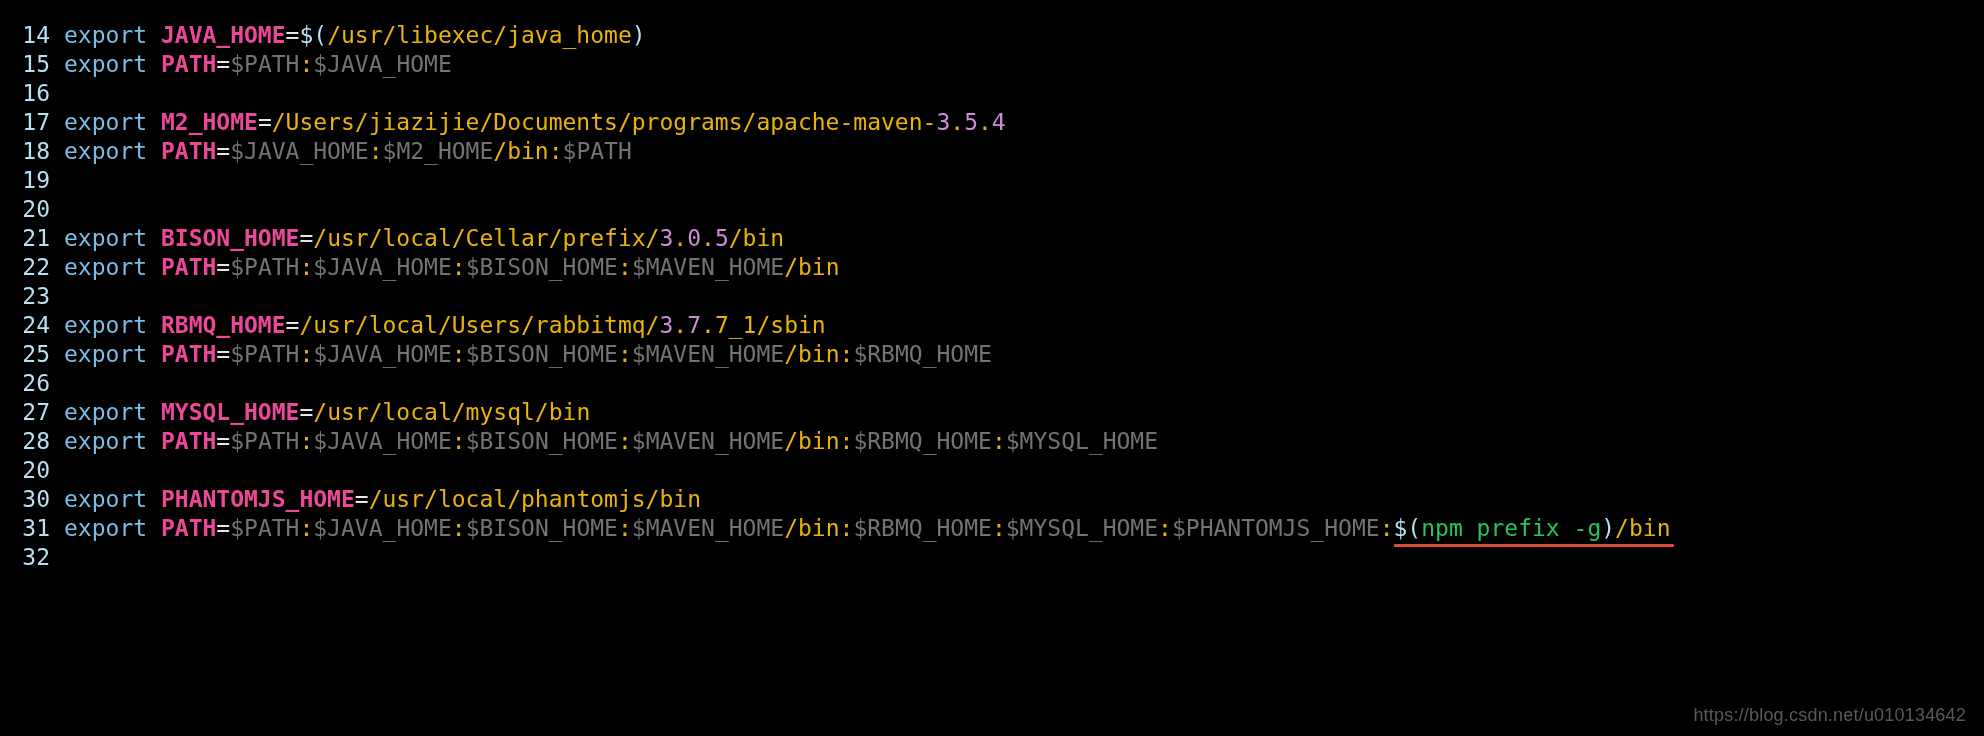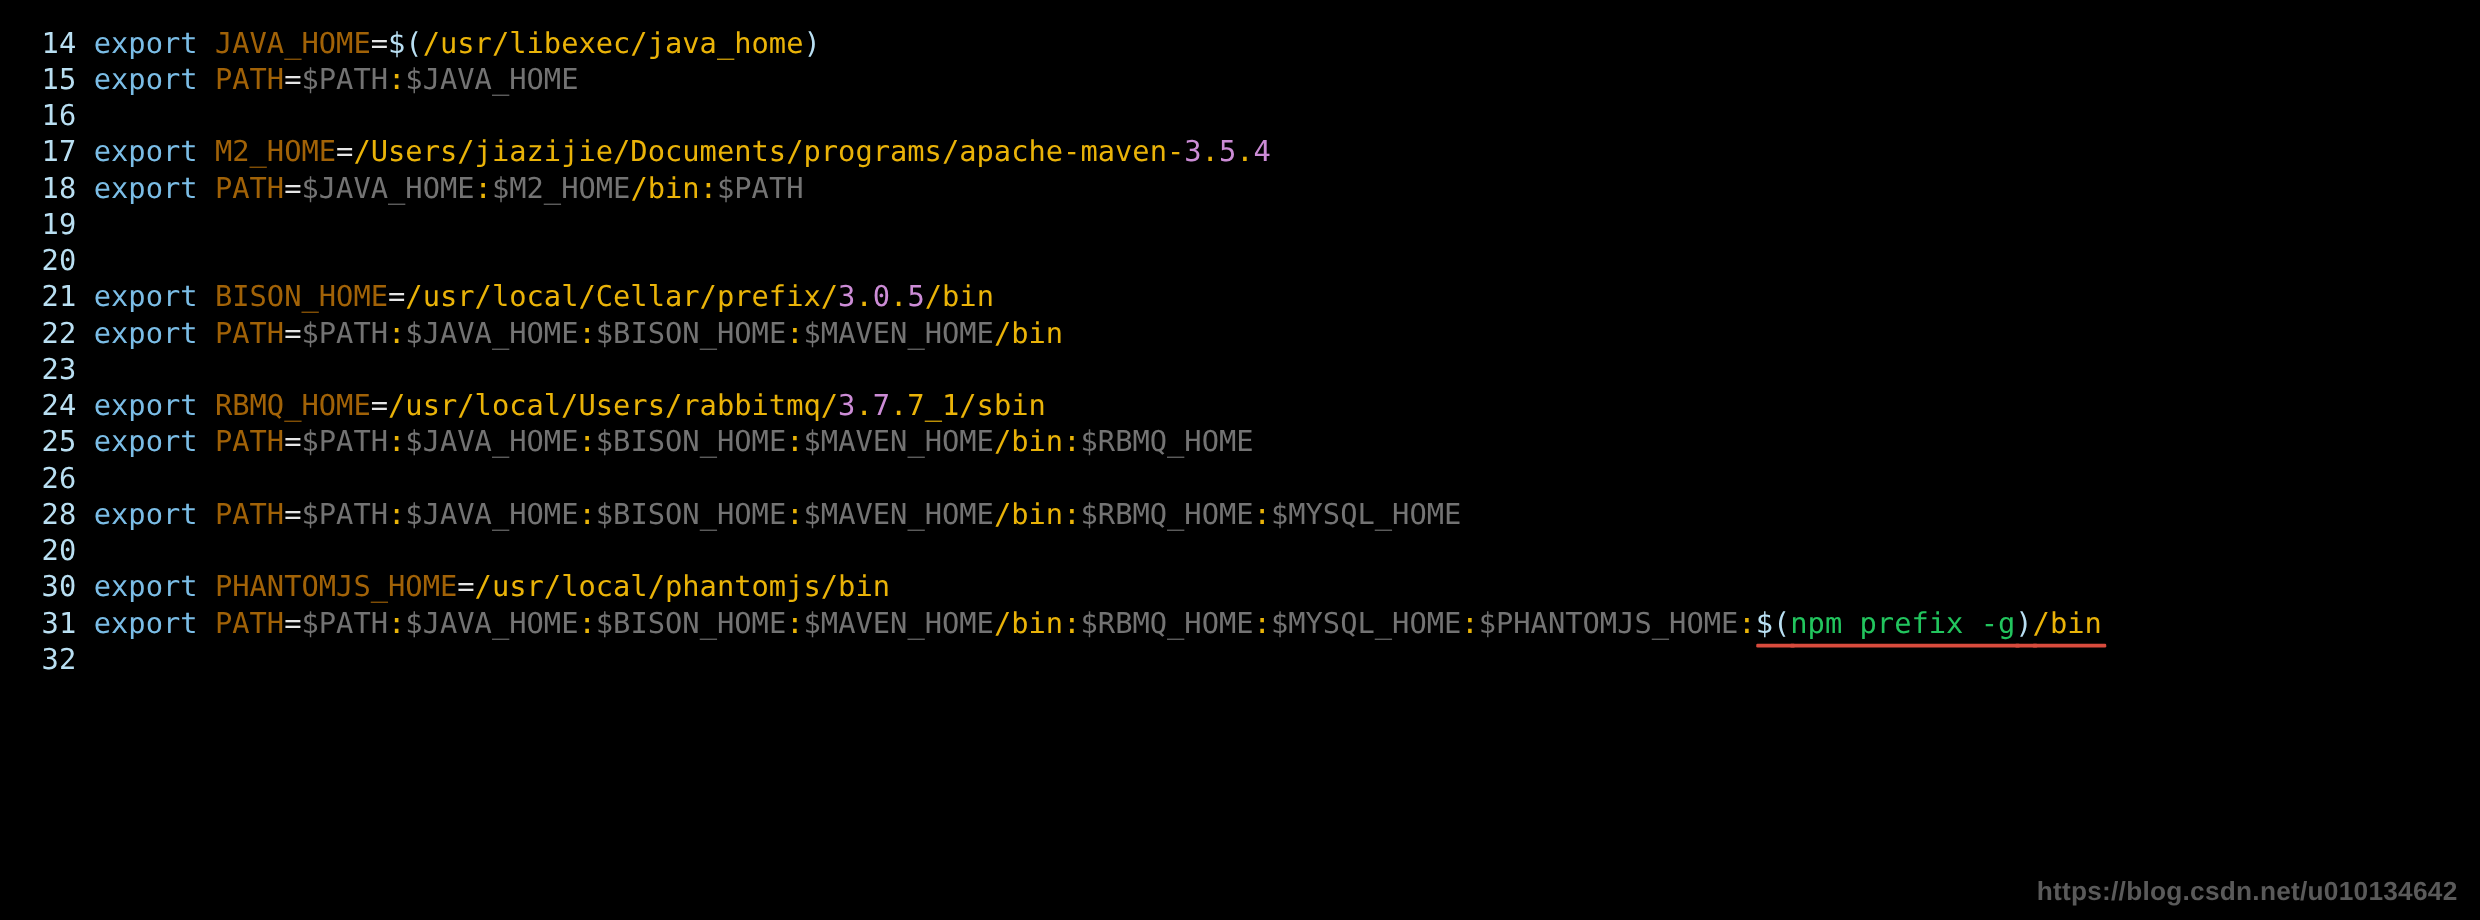--- a/index.html
+++ b/index.html
@@ -9,42 +9,42 @@
     width: 1984px;
     height: 736px;
     overflow: hidden;
     font-family: "Menlo", "Consolas", "DejaVu Sans Mono", monospace;
     font-size: 23px;
     line-height: 1.0;
     -webkit-font-smoothing: antialiased;
   }
   .editor {
     padding-top: 24px;
-    padding-left: 13px;
+    padding-left: 2px;
   }
   .row {
     display: flex;
     align-items: baseline;
     height: 29px;
     white-space: pre;
   }
   .gutter {
     width: 48px;
     text-align: right;
     color: #b9dff2;
     padding-right: 14px;
     flex: 0 0 auto;
     user-select: none;
   }
   .code {
     color: #e6e6e6;
     flex: 1 1 auto;
   }
   .kw   { color: #7bbde6; }          
-  .var  { color: #a16207; font-weight: 400; } 
+  .var  { color: #ec4899; font-weight: 700; } 
   .eq   { color: #e6e6e6; }          
   .str  { color: #cc8cd6; }          
   .num  { color: #cc8cd6; }          
   .path { color: #eab308; }          
   .dvar { color: #737373; }          
   .sh   { color: #b9dff2; }          
   .dim  { color: #22c55e; }          
 
   .underline-red {
     position: relative;
@@ -59,42 +59,42 @@
     background: #d94b3d;
     border-radius: 1px;
   }
 
   .watermark {
     position: absolute;
     right: 18px;
     bottom: 12px;
     color: #5a5a5a;
     font-family: Arial, sans-serif;
-    font-size: 21px;
+    font-size: 18px;
     letter-spacing: 0.2px;
-    font-weight: bold;
   }
 </style>
 </head>
 <body>
 
 <div class="editor" id="editor">
     <div class="row"><span class="gutter">14</span><span class="code"><span class="kw">export </span><span class="var">JAVA_HOME</span><span class="eq">=</span><span class="sh">$(</span><span class="path">/usr/libexec/java_home</span><span class="sh">)</span></span></div>
     <div class="row"><span class="gutter">15</span><span class="code"><span class="kw">export </span><span class="var">PATH</span><span class="eq">=</span><span class="dvar">$PATH</span><span class="path">:</span><span class="dvar">$JAVA_HOME</span></span></div>
     <div class="row"><span class="gutter">16</span><span class="code"></span></div>
     <div class="row"><span class="gutter">17</span><span class="code"><span class="kw">export </span><span class="var">M2_HOME</span><span class="eq">=</span><span class="path">/Users/jiazijie/Documents/programs/apache-maven-</span><span class="num">3</span><span class="path">.</span><span class="num">5</span><span class="path">.</span><span class="num">4</span></span></div>
     <div class="row"><span class="gutter">18</span><span class="code"><span class="kw">export </span><span class="var">PATH</span><span class="eq">=</span><span class="dvar">$JAVA_HOME</span><span class="path">:</span><span class="dvar">$M2_HOME</span><span class="path">/bin:</span><span class="dvar">$PATH</span></span></div>
     <div class="row"><span class="gutter">19</span></div>
     <div class="row"><span class="gutter">20</span><span class="code"></span></div>
     <div class="row"><span class="gutter">21</span><span class="code"><span class="kw">export </span><span class="var">BISON_HOME</span><span class="eq">=</span><span class="path">/usr/local/Cellar/prefix/</span><span class="num">3</span><span class="path">.</span><span class="num">0</span><span class="path">.</span><span class="num">5</span><span class="path">/bin</span></span></div>
     <div class="row"><span class="gutter">22</span><span class="code"><span class="kw">export </span><span class="var">PATH</span><span class="eq">=</span><span class="dvar">$PATH</span><span class="path">:</span><span class="dvar">$JAVA_HOME</span><span class="path">:</span><span class="dvar">$BISON_HOME</span><span class="path">:</span><span class="dvar">$MAVEN_HOME</span><span class="path">/bin</span></span></div>
     <div class="row"><span class="gutter">23</span><span class="code"></span></div>
     <div class="row"><span class="gutter">24</span><span class="code"><span class="kw">export </span><span class="var">RBMQ_HOME</span><span class="eq">=</span><span class="path">/usr/local/Users/rabbitmq/</span><span class="num">3</span><span class="path">.</span><span class="num">7</span><span class="path">.</span><span class="path">7_1</span><span class="path">/sbin</span></span></div>
     <div class="row"><span class="gutter">25</span><span class="code"><span class="kw">export </span><span class="var">PATH</span><span class="eq">=</span><span class="dvar">$PATH</span><span class="path">:</span><span class="dvar">$JAVA_HOME</span><span class="path">:</span><span class="dvar">$BISON_HOME</span><span class="path">:</span><span class="dvar">$MAVEN_HOME</span><span class="path">/bin:</span><span class="dvar">$RBMQ_HOME</span></span></div>
     <div class="row"><span class="gutter">26</span><span class="code"></span></div>
+    <div class="row"><span class="gutter">27</span><span class="code"><span class="kw">export </span><span class="var">MYSQL_HOME</span><span class="eq">=</span><span class="path">/usr/local/mysql/bin</span></span></div>
     <div class="row"><span class="gutter">28</span><span class="code"><span class="kw">export </span><span class="var">PATH</span><span class="eq">=</span><span class="dvar">$PATH</span><span class="path">:</span><span class="dvar">$JAVA_HOME</span><span class="path">:</span><span class="dvar">$BISON_HOME</span><span class="path">:</span><span class="dvar">$MAVEN_HOME</span><span class="path">/bin:</span><span class="dvar">$RBMQ_HOME</span><span class="path">:</span><span class="dvar">$MYSQL_HOME</span></span></div>
     <div class="row"><span class="gutter">20</span><span class="code"></span></div>
     <div class="row"><span class="gutter">30</span><span class="code"><span class="kw">export </span><span class="var">PHANTOMJS_HOME</span><span class="eq">=</span><span class="path">/usr/local/phantomjs/bin</span></span></div>
     <div class="row"><span class="gutter">31</span><span class="code"><span class="kw">export </span><span class="var">PATH</span><span class="eq">=</span><span class="dvar">$PATH</span><span class="path">:</span><span class="dvar">$JAVA_HOME</span><span class="path">:</span><span class="dvar">$BISON_HOME</span><span class="path">:</span><span class="dvar">$MAVEN_HOME</span><span class="path">/bin:</span><span class="dvar">$RBMQ_HOME</span><span class="path">:</span><span class="dvar">$MYSQL_HOME</span><span class="path">:</span><span class="dvar">$PHANTOMJS_HOME</span><span class="path">:</span><span class="sh underline-red">$(</span><span class="dim underline-red">npm prefix -g</span><span class="sh underline-red">)</span><span class="path underline-red">/bin</span></span></div>
     <div class="row"><span class="gutter">32</span><span class="code"></span></div>
   </div>
 
 <div class="watermark">https://blog.csdn.net/u010134642</div>
 
 </body></html>

